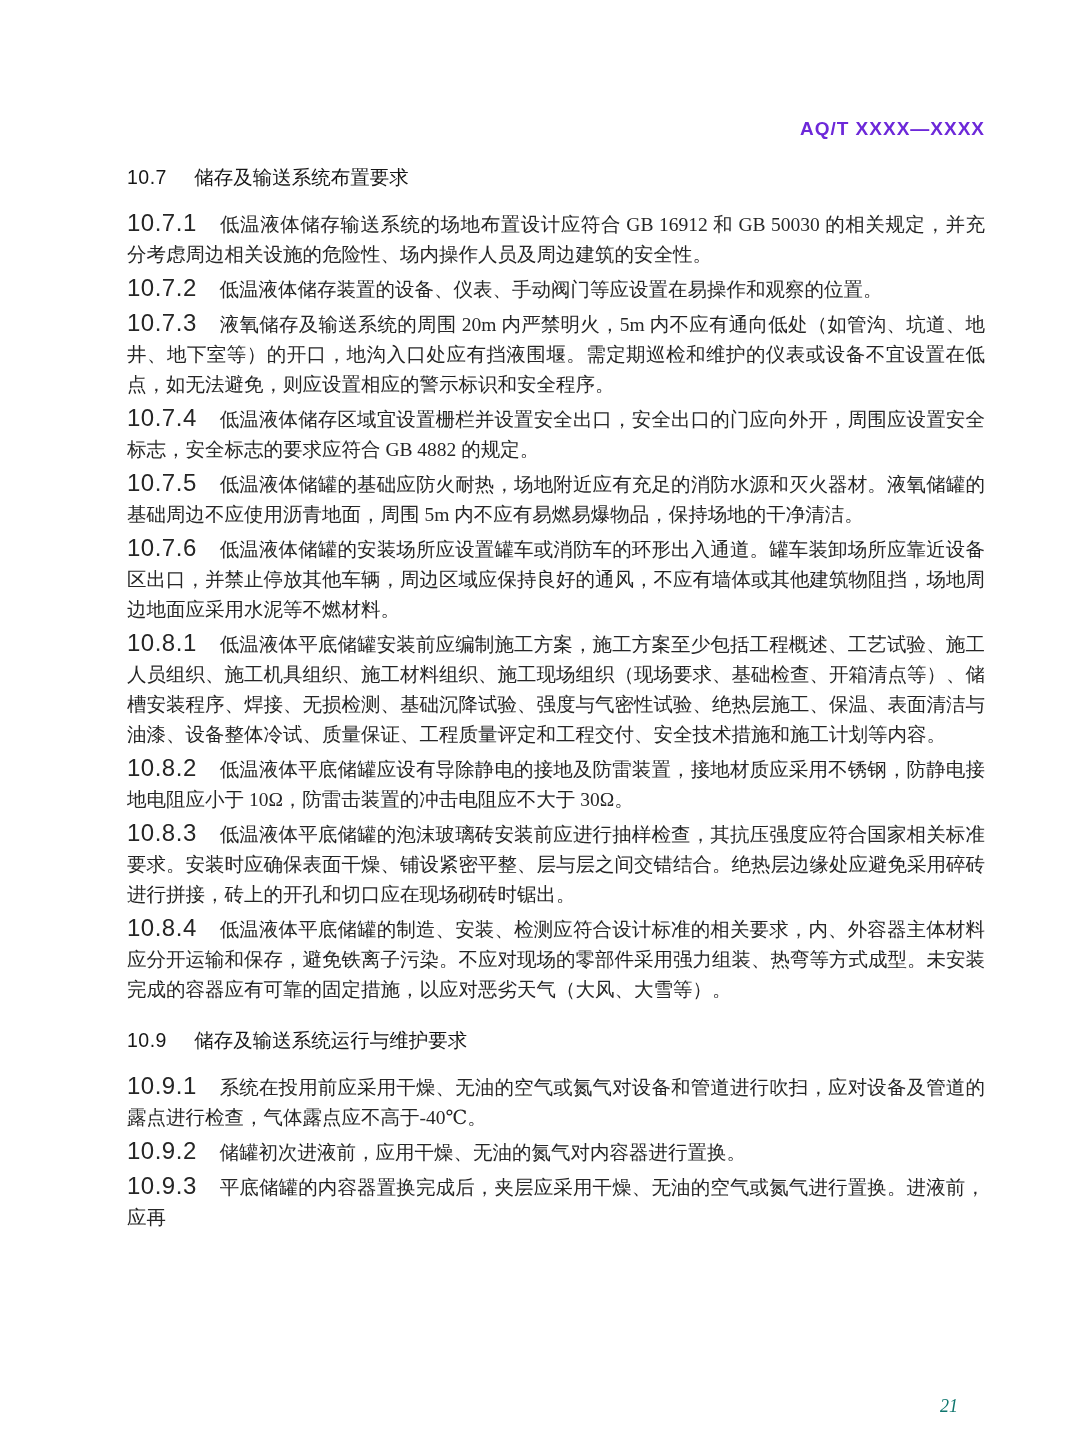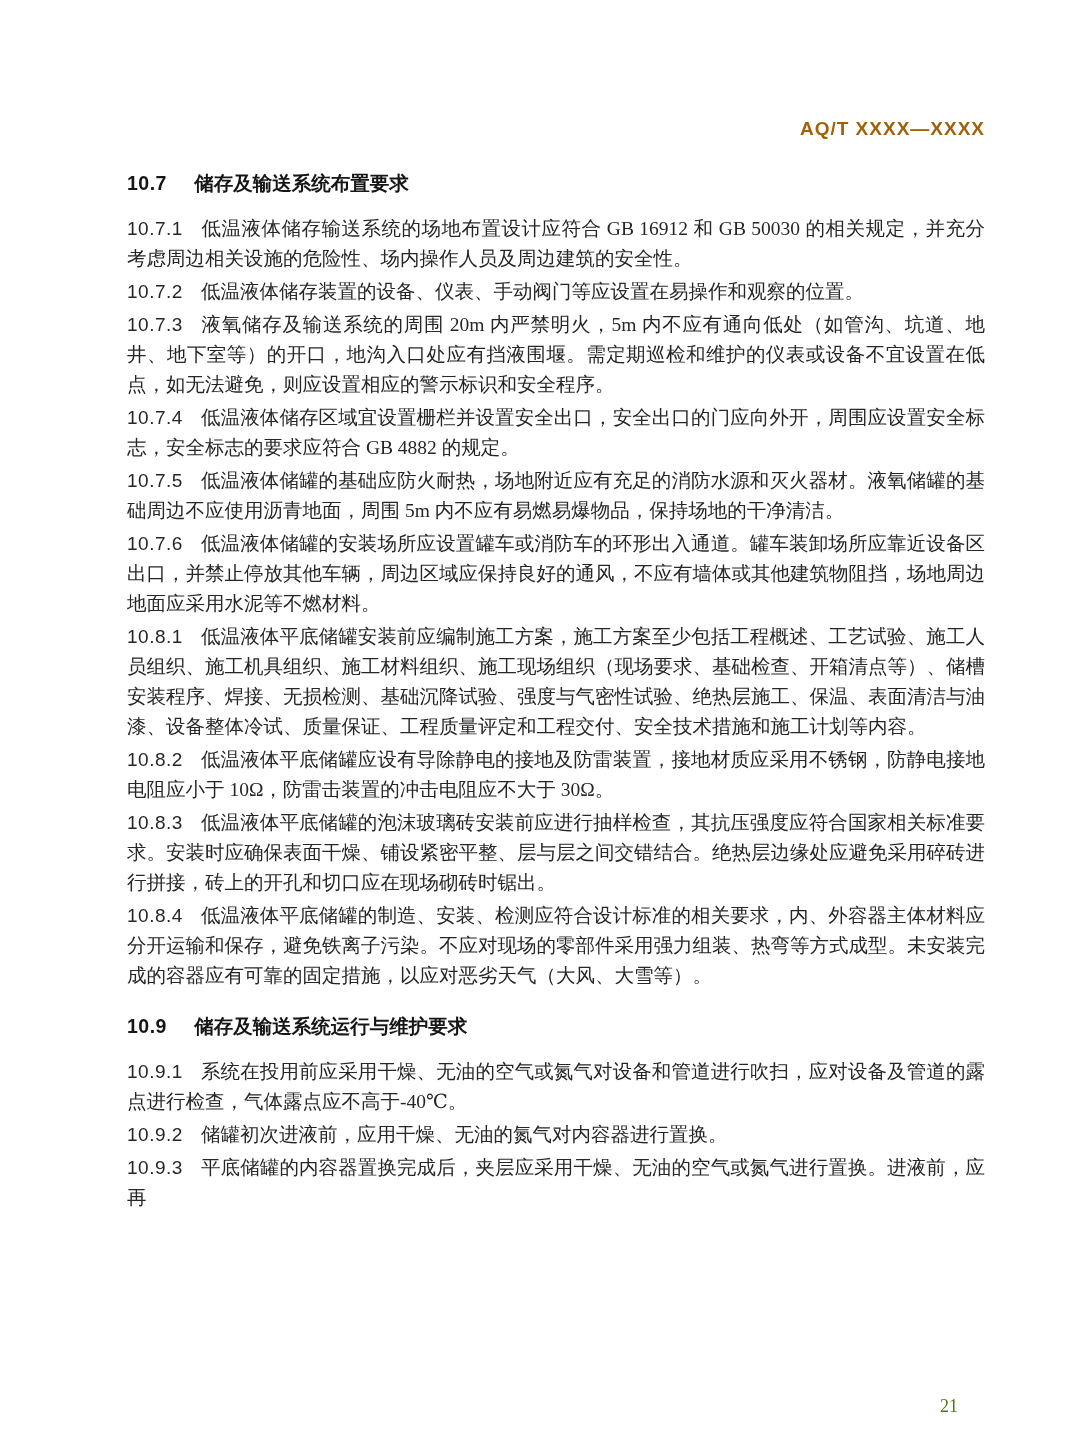--- a/index.html
+++ b/index.html
@@ -14,53 +14,54 @@
     font-family: "Liberation Serif", "DejaVu Serif", serif;
     color: #262626;
     overflow: hidden;
   }
   .doc-header {
     text-align: right;
     font-family: "Liberation Sans", "DejaVu Sans", sans-serif;
     font-weight: 700;
     font-size: 19px;
     letter-spacing: 1px;
-    color: #a16207;
-    margin: 0 0 28px 0;
+    color: #6d28d9;
+    margin: 0 0 22px 0;
   }
   .content p { margin: 0; }
   .c {
     font-size: 19.5px;
     line-height: 30px;
     text-align: justify;
     margin-bottom: 3px !important;
   }
   .c .num {
     font-family: "Liberation Sans", "DejaVu Sans", sans-serif;
-    font-size: 19px;
+    font-size: 24px;
     letter-spacing: 0.5px;
     margin-right: 0.95em;
     white-space: nowrap;
   }
   .h {
     font-family: "Liberation Sans", "DejaVu Sans", sans-serif;
-    font-weight: 700;
+    font-weight: 400;
     font-size: 19.5px;
     line-height: 30px;
     color: #161616;
     margin: 20px 0 16px 0 !important;
   }
   .h .num { margin-right: 1.4em; letter-spacing: 0.5px; }
   .page-number {
     position: absolute;
     top: 1396px;
     right: 122px;
     font-size: 18px;
     font-family: "Liberation Serif", "DejaVu Serif", serif;
-    color: #4d7c0f;
+    color: #0f766e;
+    font-style: italic;
   }
 </style>
 </head>
 <body>
 
 <div class="page">
   <div class="doc-header">AQ/T XXXX—XXXX</div>
 
   <div class="content">
     <p class="h"><span class="num">10.7</span><span>储存及输送系统布置要求</span></p>

